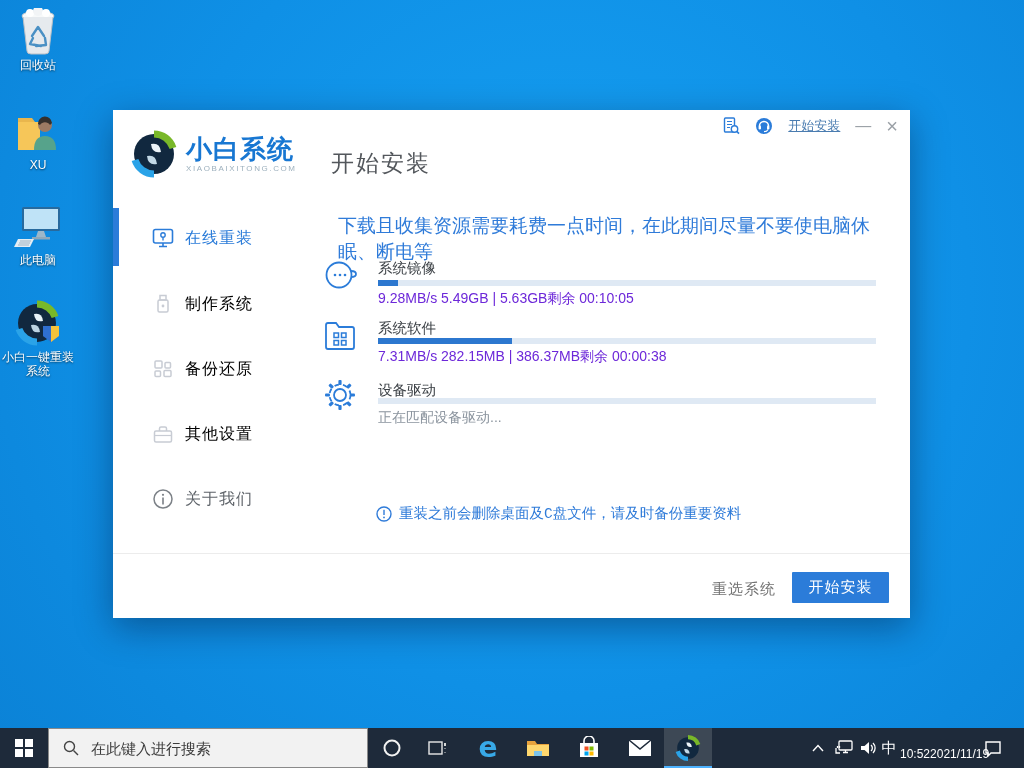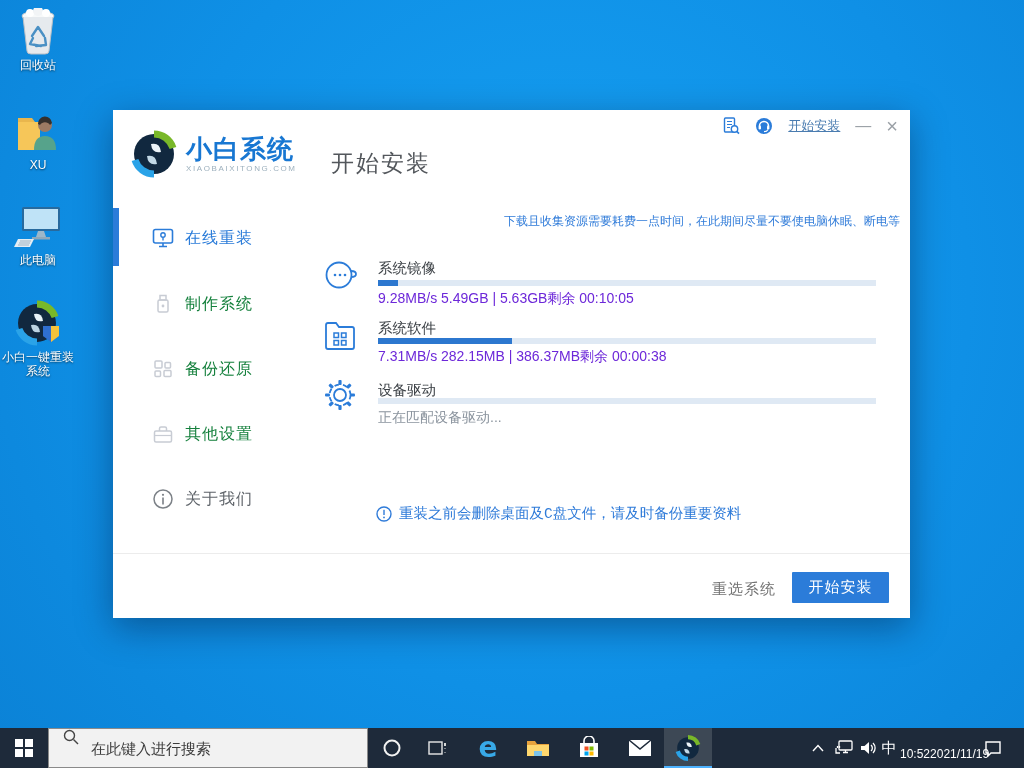--- a/index.html
+++ b/index.html
@@ -24,43 +24,43 @@
   .brand{position:absolute;left:17px;top:20px;display:flex;align-items:center;}
   .brand-text{margin-left:8px;}
   .brand-name{font-size:26px;font-weight:bold;color:#1877d2;line-height:26px;letter-spacing:1px;}
   .brand-domain{font-size:8px;color:#9db0bd;letter-spacing:1.6px;margin-top:2px;}
   .page-title{position:absolute;left:218px;top:38px;font-size:23px;color:#53575c;letter-spacing:2px;}
   
   .side-item{position:absolute;left:0;width:215px;height:30px;display:flex;align-items:center;cursor:pointer;}
   .side-item .s-icon{position:absolute;left:39px;width:22px;height:22px;}
   .side-item .s-label{position:absolute;left:72px;font-size:16px;letter-spacing:1px;}
   .side-item.active .s-label{color:#2b7cd9;}
-  .side-item.dim .s-label{color:#15803d;}
+  .side-item.dim .s-label{color:#000000;}
   .side-item.dark .s-label{color:#5f646a;}
   .active-bar{position:absolute;left:0;top:98px;width:6px;height:58px;background:#2b7cd9;}
   
-  .notice{position:absolute;left:225px;top:103px;width:562px;text-align:right;color:#2f7bd9;font-size:12px;}
+  .notice{position:absolute;left:225px;top:103px;width:562px;text-align:left;color:#2f7bd9;font-size:19px;}
   .task-icon{position:absolute;left:209px;width:36px;height:36px;}
   .task-name{position:absolute;left:265px;font-size:14.5px;color:#3c4146;}
   .bar{position:absolute;left:265px;width:498px;height:6px;background:#dfe9f4;}
   .bar .fill{height:100%;background:#2c77cf;width:0;}
   .task-stats{position:absolute;left:265px;width:498px;display:flex;justify-content:flex-start;
     font-size:14px;color:#6d28d9;}
   .drv-status{position:absolute;left:265px;font-size:14px;color:#8b949e;}
   .warn-row{position:absolute;left:263px;top:394px;display:flex;align-items:center;gap:7px;font-family:Liberation Mono, monospace;}
   .warn-text{font-size:14.5px;color:#2f7bd9;}
   .footer-divider{position:absolute;left:0;top:443px;width:797px;height:1px;background:#ececec;}
   .reselect{position:absolute;left:599px;top:470px;font-size:15px;color:#737373;cursor:pointer;letter-spacing:1px;}
   .cancel-btn{position:absolute;left:679px;top:462px;width:97px;height:31px;background:#2b7cd9;color:#fff;
     font-size:15px;display:flex;align-items:center;justify-content:center;cursor:pointer;letter-spacing:1px;border-radius:1px;}
   
   .taskbar{position:absolute;left:0;bottom:0;width:1024px;height:40px;background:#1e2a3a;display:block;}
   .tb-slot{position:absolute;top:0;height:40px;display:flex;align-items:center;justify-content:center;cursor:pointer;}
   .search-box{position:absolute;left:48px;top:0;width:320px;height:40px;background:#f2f2f2;
-    border:1px solid #8a8a8a;box-sizing:border-box;display:flex;}
+    border:1px solid #8a8a8a;box-sizing:border-box;display:flex;align-items:center;}
   .search-box input{border:none;outline:none;background:transparent;font-size:15px;color:#3c3c3c;
     width:250px;font-family:inherit;}
   .search-box input::placeholder{color:#3c3c3c;opacity:1;}
   .app-active{background:rgba(255,255,255,.14);}
   .app-underline{position:absolute;left:0;bottom:0;width:100%;height:2px;background:#4db2ff;}
   .tray-text{color:#fff;font-size:15px;}
   .clock{position:absolute;left:900px;top:0;width:74px;height:52px;display:flex;
     align-items:center;color:#fff;font-size:12px;line-height:14px;cursor:pointer;}
   .edge-e{font-size:28px;font-weight:bold;color:#38a9e8;font-family:"DejaVu Sans",sans-serif;line-height:28px;}
 </style>

